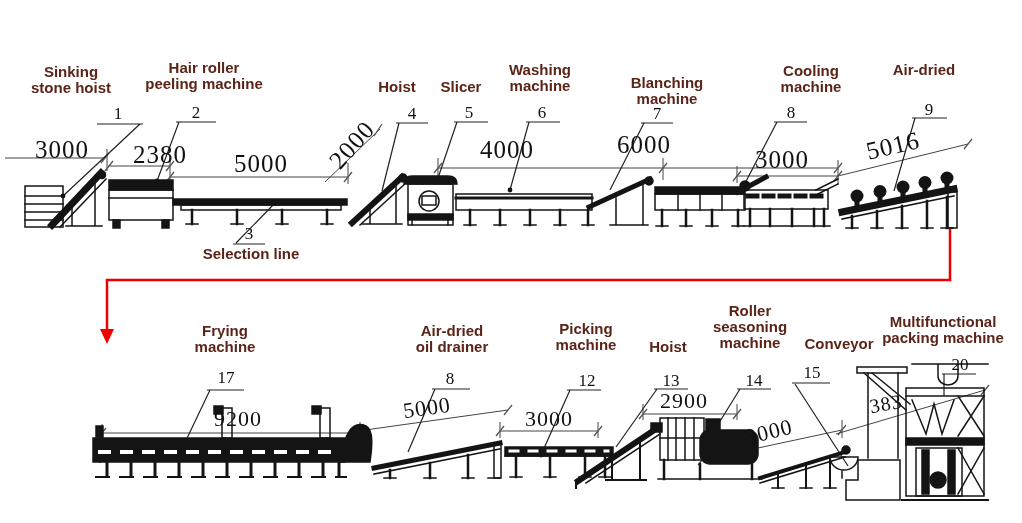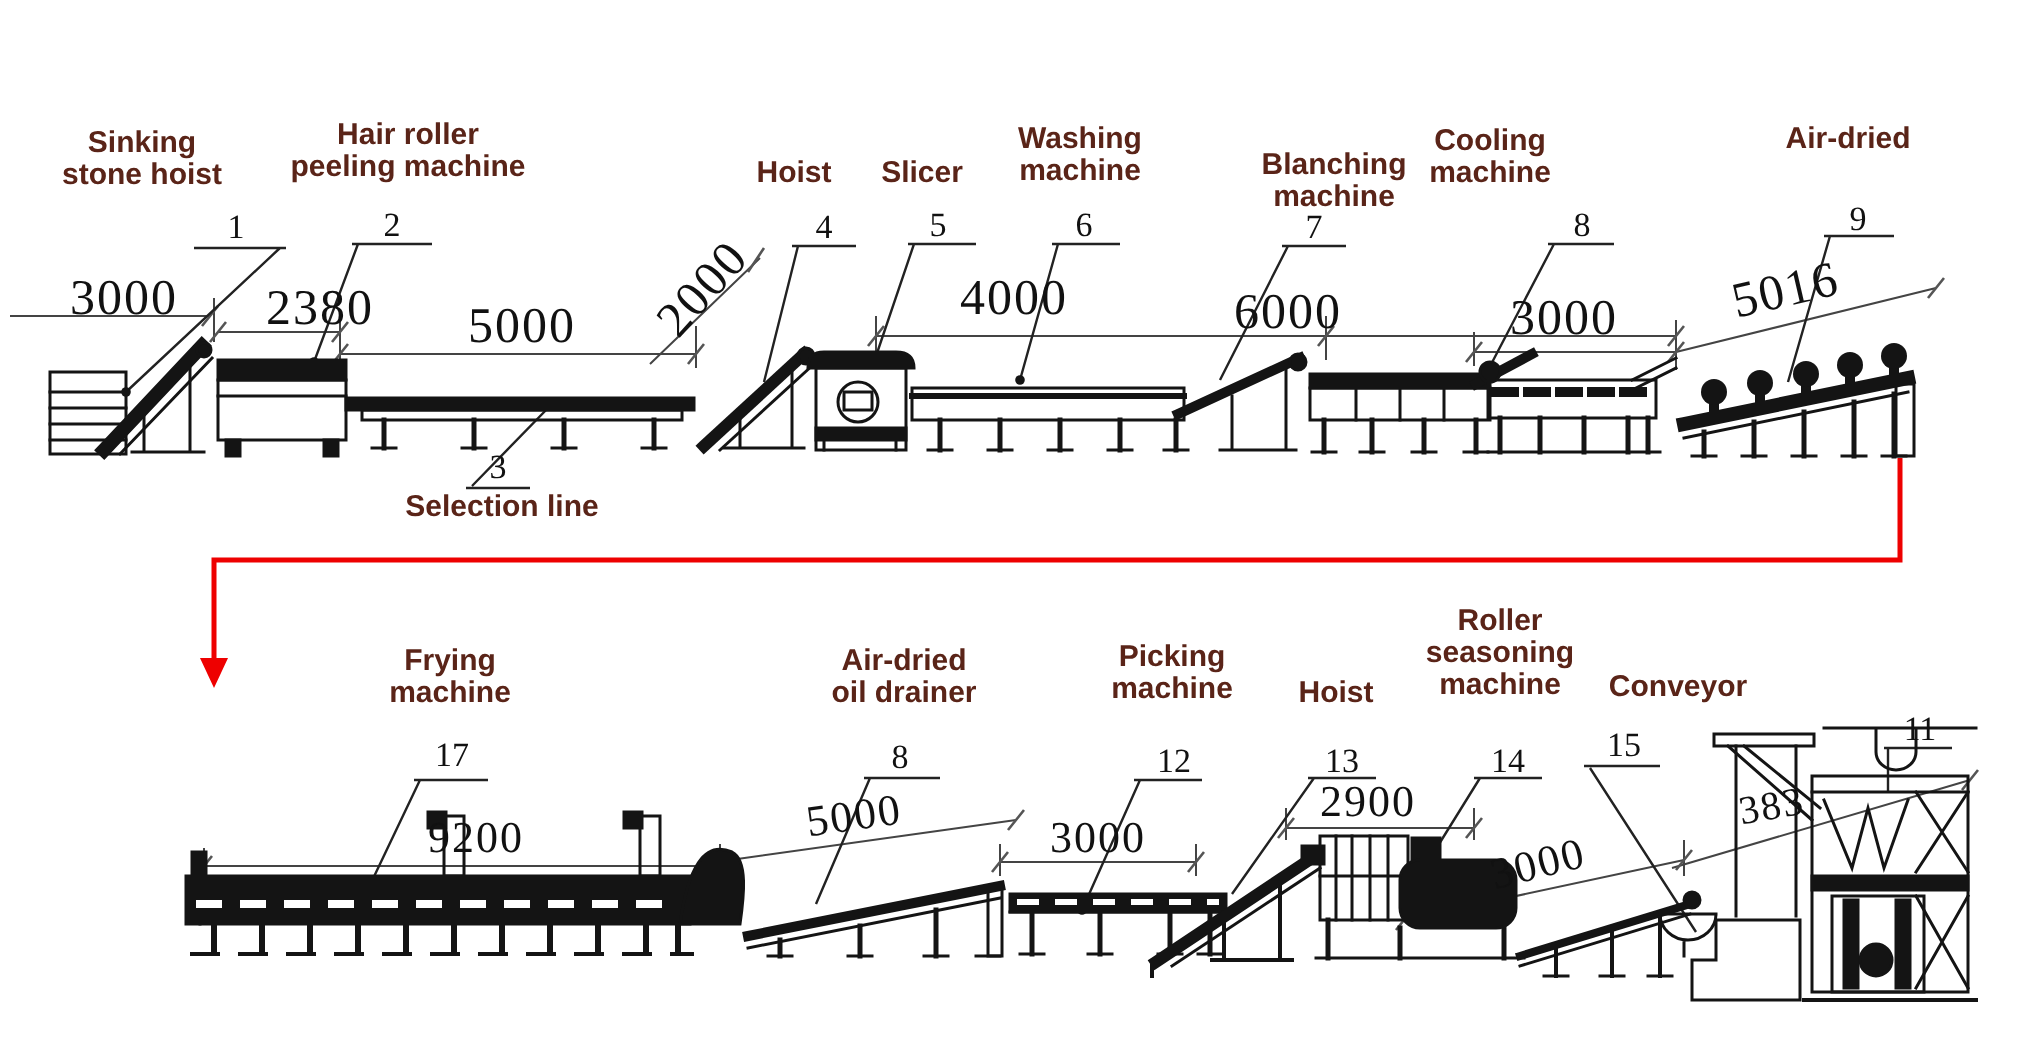--- a/index.html
+++ b/index.html
@@ -244,21 +244,21 @@
       <span>Slicer</span>
     </div>
   <div class="lbl" style="left:540px;top:62px">
       <span>Washing</span>
       <span>machine</span>
     </div>
   <div class="lbl" style="left:667px;top:75px">
       <span>Blanching</span>
       <span>machine</span>
     </div>
-  <div class="lbl" style="left:745px;top:63px">
+  <div class="lbl" style="left:811px;top:63px">
       <span>Cooling</span>
       <span>machine</span>
     </div>
   <div class="lbl" style="left:924px;top:62px">
       <span>Air-dried</span>
     </div>
   <div class="lbl" style="left:225px;top:323px">
       <span>Frying</span>
       <span>machine</span>
     </div>
@@ -273,45 +273,49 @@
   <div class="lbl" style="left:668px;top:339px">
       <span>Hoist</span>
     </div>
   <div class="lbl" style="left:750px;top:303px">
       <span>Roller</span>
       <span>seasoning</span>
       <span>machine</span>
     </div>
   <div class="lbl" style="left:839px;top:336px">
       <span>Conveyor</span>
+    </div>
+  <div class="lbl" style="left:943px;top:314px">
+      <span>Multifunctional</span>
+      <span>packing machine</span>
     </div>
 
   <div class="num" style="left:118px;top:104px">1</div>
   <div class="num" style="left:196px;top:103px">2</div>
   <div class="num" style="left:249px;top:224px">3</div>
   <div class="num" style="left:412px;top:104px">4</div>
   <div class="num" style="left:469px;top:103px">5</div>
   <div class="num" style="left:542px;top:103px">6</div>
   <div class="num" style="left:657px;top:104px">7</div>
   <div class="num" style="left:791px;top:103px">8</div>
   <div class="num" style="left:929px;top:100px">9</div>
   <div class="num" style="left:226px;top:368px">17</div>
   <div class="num" style="left:450px;top:369px">8</div>
   <div class="num" style="left:587px;top:371px">12</div>
   <div class="num" style="left:671px;top:371px">13</div>
   <div class="num" style="left:754px;top:371px">14</div>
   <div class="num" style="left:812px;top:363px">15</div>
-  <div class="num" style="left:960px;top:355px">11</div>
+  <div class="num" style="left:960px;top:355px">20</div>
 
   <div class="dim" style="left:62px;top:136px">3000</div>
   <div class="dim" style="left:160px;top:141px">2380</div>
   <div class="dim" style="left:261px;top:150px">5000</div>
   <div class="dim rot" style="left:352px;top:145px;--r:-48deg">2000</div>
   <div class="dim" style="left:507px;top:136px">4000</div>
-  <div class="dim" style="left:644px;top:143px">6000</div>
+  <div class="dim" style="left:644px;top:131px">6000</div>
   <div class="dim" style="left:782px;top:146px">3000</div>
   <div class="dim rot" style="left:893px;top:146px;--r:-13deg">5016</div>
   <div class="dim sm" style="left:238px;top:406px">9200</div>
   <div class="dim sm rot" style="left:427px;top:408px;--r:-8deg">5000</div>
   <div class="dim sm" style="left:549px;top:406px">3000</div>
   <div class="dim sm" style="left:684px;top:388px">2900</div>
   <div class="dim sm rot" style="left:769px;top:432px;--r:-14deg">3000</div>
   <div class="dim xs rot" style="left:886px;top:404px;--r:-10deg">383</div>
 
 </div>

